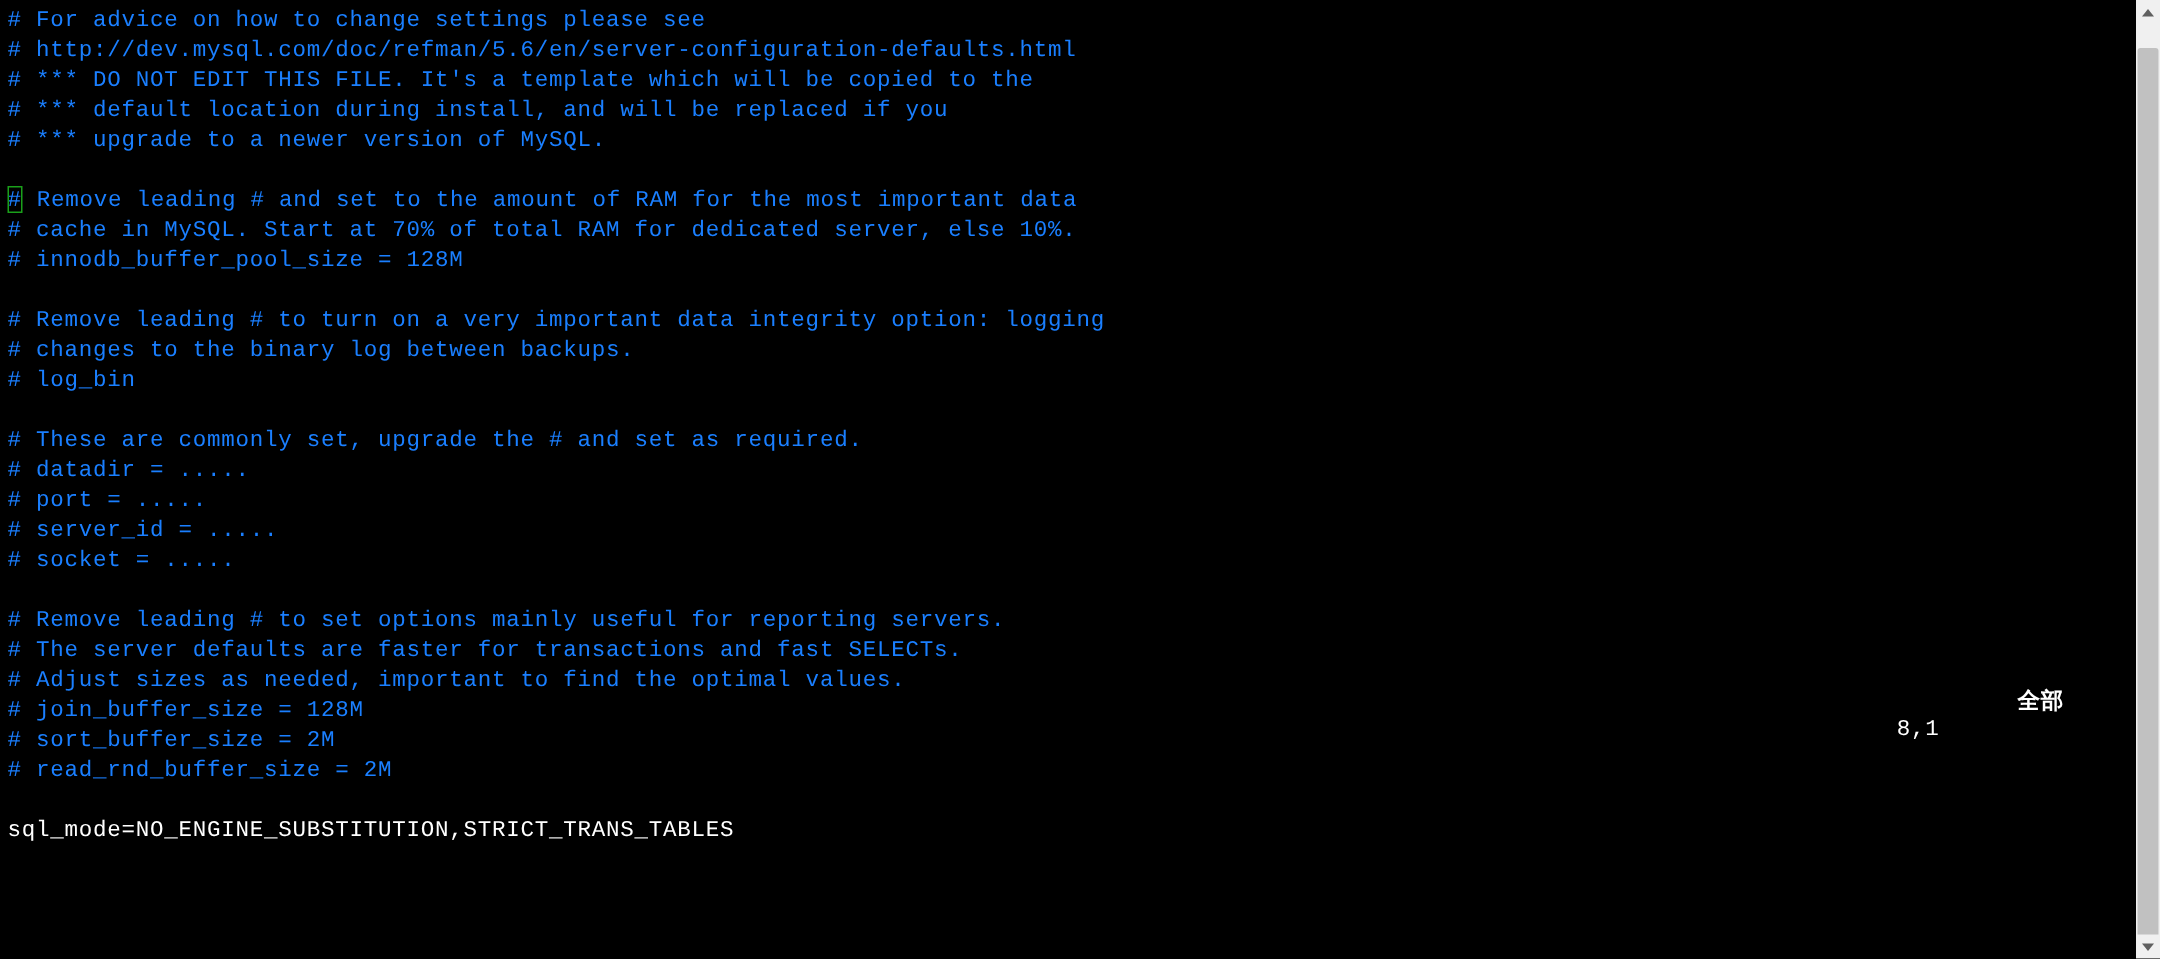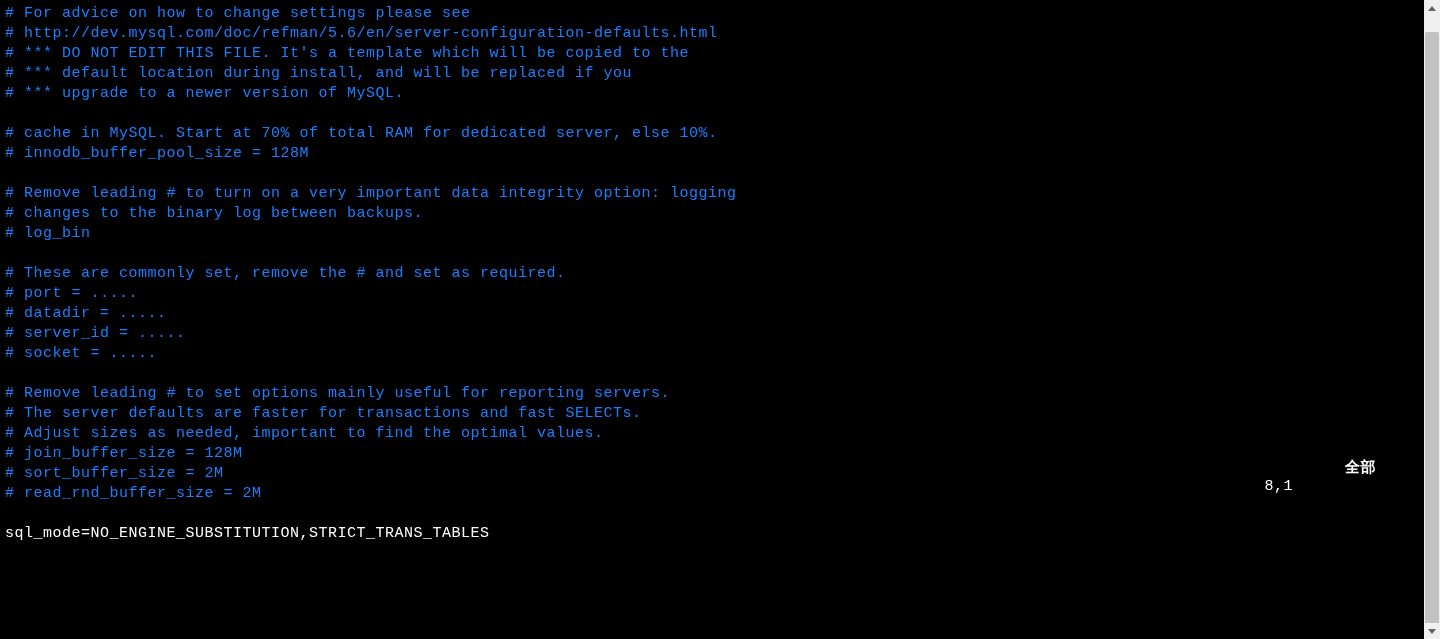--- a/index.html
+++ b/index.html
@@ -119,30 +119,31 @@
 <body>
 
 <div class="editor-viewport">
   <div id="lines-container">
       <div class="line"><span class="comment"># For advice on how to change settings please see</span></div>
       <div class="line"><span class="comment"># http://dev.mysql.com/doc/refman/5.6/en/server-configuration-defaults.html</span></div>
       <div class="line"><span class="comment"># *** DO NOT EDIT THIS FILE. It's a template which will be copied to the</span></div>
       <div class="line"><span class="comment"># *** default location during install, and will be replaced if you</span></div>
       <div class="line"><span class="comment"># *** upgrade to a newer version of MySQL.</span></div>
       <div class="line"></div>
+      <div class="line"><span class="cursor">#</span><span class="comment"> Remove leading # and set to the amount of RAM for the most important data</span></div>
       <div class="line"><span class="comment"># cache in MySQL. Start at 70% of total RAM for dedicated server, else 10%.</span></div>
       <div class="line"><span class="comment"># innodb_buffer_pool_size = 128M</span></div>
       <div class="line"></div>
       <div class="line"><span class="comment"># Remove leading # to turn on a very important data integrity option: logging</span></div>
       <div class="line"><span class="comment"># changes to the binary log between backups.</span></div>
       <div class="line"><span class="comment"># log_bin</span></div>
       <div class="line"></div>
-      <div class="line"><span class="comment"># These are commonly set, remove the # and set as required.</span></div>
+      <div class="line"><span class="comment"># These are commonly set, upgrade the # and set as required.</span></div>
+      <div class="line"><span class="comment"># datadir = .....</span></div>
       <div class="line"><span class="comment"># port = .....</span></div>
-      <div class="line"><span class="comment"># datadir = .....</span></div>
       <div class="line"><span class="comment"># server_id = .....</span></div>
       <div class="line"><span class="comment"># socket = .....</span></div>
       <div class="line"></div>
       <div class="line"><span class="comment"># Remove leading # to set options mainly useful for reporting servers.</span></div>
       <div class="line"><span class="comment"># The server defaults are faster for transactions and fast SELECTs.</span></div>
       <div class="line"><span class="comment"># Adjust sizes as needed, important to find the optimal values.</span></div>
       <div class="line"><span class="comment"># join_buffer_size = 128M</span></div>
       <div class="line"><span class="comment"># sort_buffer_size = 2M</span></div>
       <div class="line"><span class="comment"># read_rnd_buffer_size = 2M</span></div>
       <div class="line"></div>

